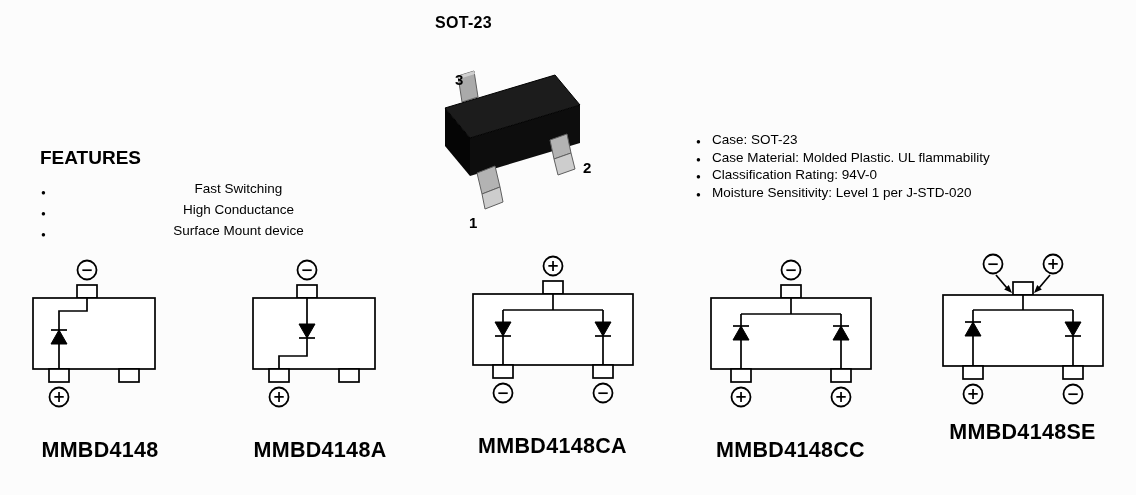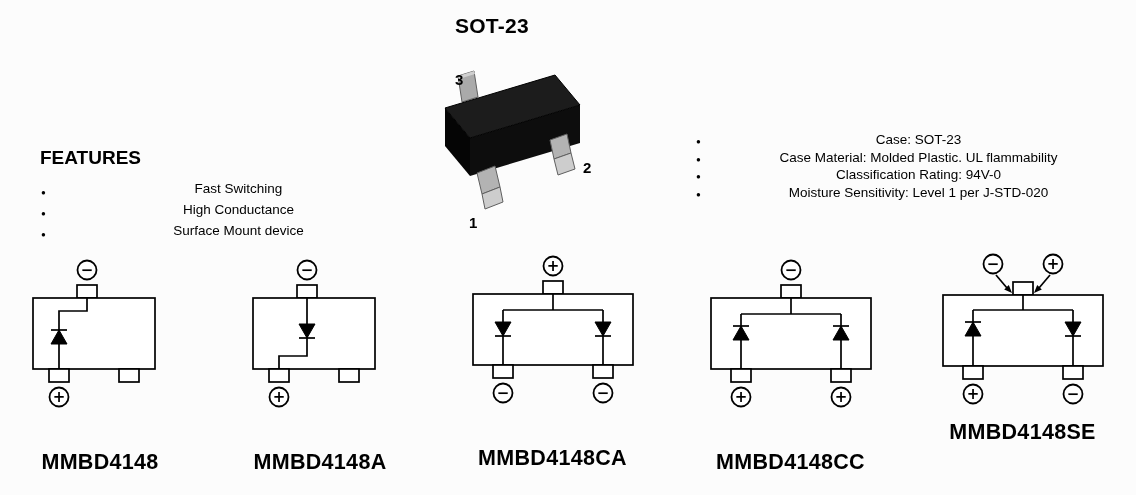--- a/index.html
+++ b/index.html
@@ -1,37 +1,37 @@
 <!DOCTYPE html>
 <html><head>
 <meta charset="utf-8">
 <style>
   * { margin:0; padding:0; box-sizing:border-box; }
   html,body { background:#ffffff; }
   body { font-family:"Liberation Sans", sans-serif; color:#000; }
   .page { position:relative; width:1136px; height:495px; background:#fcfcfc; overflow:hidden; }
 
-  .title { position:absolute; top:14px; left:402px; width:180px; text-align:center;
-           font-size:21px; font-weight:bold; letter-spacing:0.3px; }
+  .title { position:absolute; top:14px; left:435px; width:180px; text-align:left;
+           font-size:16px; font-weight:bold; letter-spacing:0.3px; }
 
   .features { position:absolute; left:40px; top:103px; width:380px; }
   .mech     { position:absolute; left:695px; top:131px; width:430px; }
   .sec-heading { font-size:19px; font-weight:bold; margin-bottom:9px;margin-top:44px; }
   ul.bullets { list-style:none; }
   .features ul.bullets li { font-size:13.5px; line-height:21px; padding-left:17px; position:relative;text-align:center; }
-  .mech ul.bullets li     { font-size:13.5px; line-height:17.5px; padding-left:17px; position:relative;text-align:center; }
+  .mech ul.bullets li     { font-size:13.5px; line-height:17.5px; padding-left:17px; position:relative; }
   ul.bullets li::before { content:"●"; position:absolute; left:1px; font-size:8px; top:4px; }
   .mech ul.bullets li::before { top:2px; }
 
   .pkg { position:absolute; left:415px; top:55px; }
   .pin-num { font-size:15px; font-weight:bold; font-family:"Liberation Sans", sans-serif; }
 
   .device { position:absolute; text-align:center; }
   .device svg { display:block; margin:0 auto; }
-  .device .label { font-size:21.5px; font-weight:bold; margin-top:38px; letter-spacing:0.3px; white-space:nowrap; }
+  .device .label { font-size:21.5px; font-weight:bold; margin-top:26px; letter-spacing:0.3px; white-space:nowrap; }
   .device.se .label { margin-top:8px; }
 
   .term   { fill:#fff; stroke:#000; stroke-width:1.8; }
   .tsym   { font-size:15px; font-weight:bold; text-anchor:middle; font-family:"DejaVu Sans", sans-serif; }
   .outline{ fill:#fff; stroke:#000; stroke-width:1.7; }
   .wire   { fill:none; stroke:#000; stroke-width:1.7; }
   .diode  { fill:#000; stroke:#000; stroke-width:1; }
   .arrowhead { fill:#000; }
 </style>
 </head>

